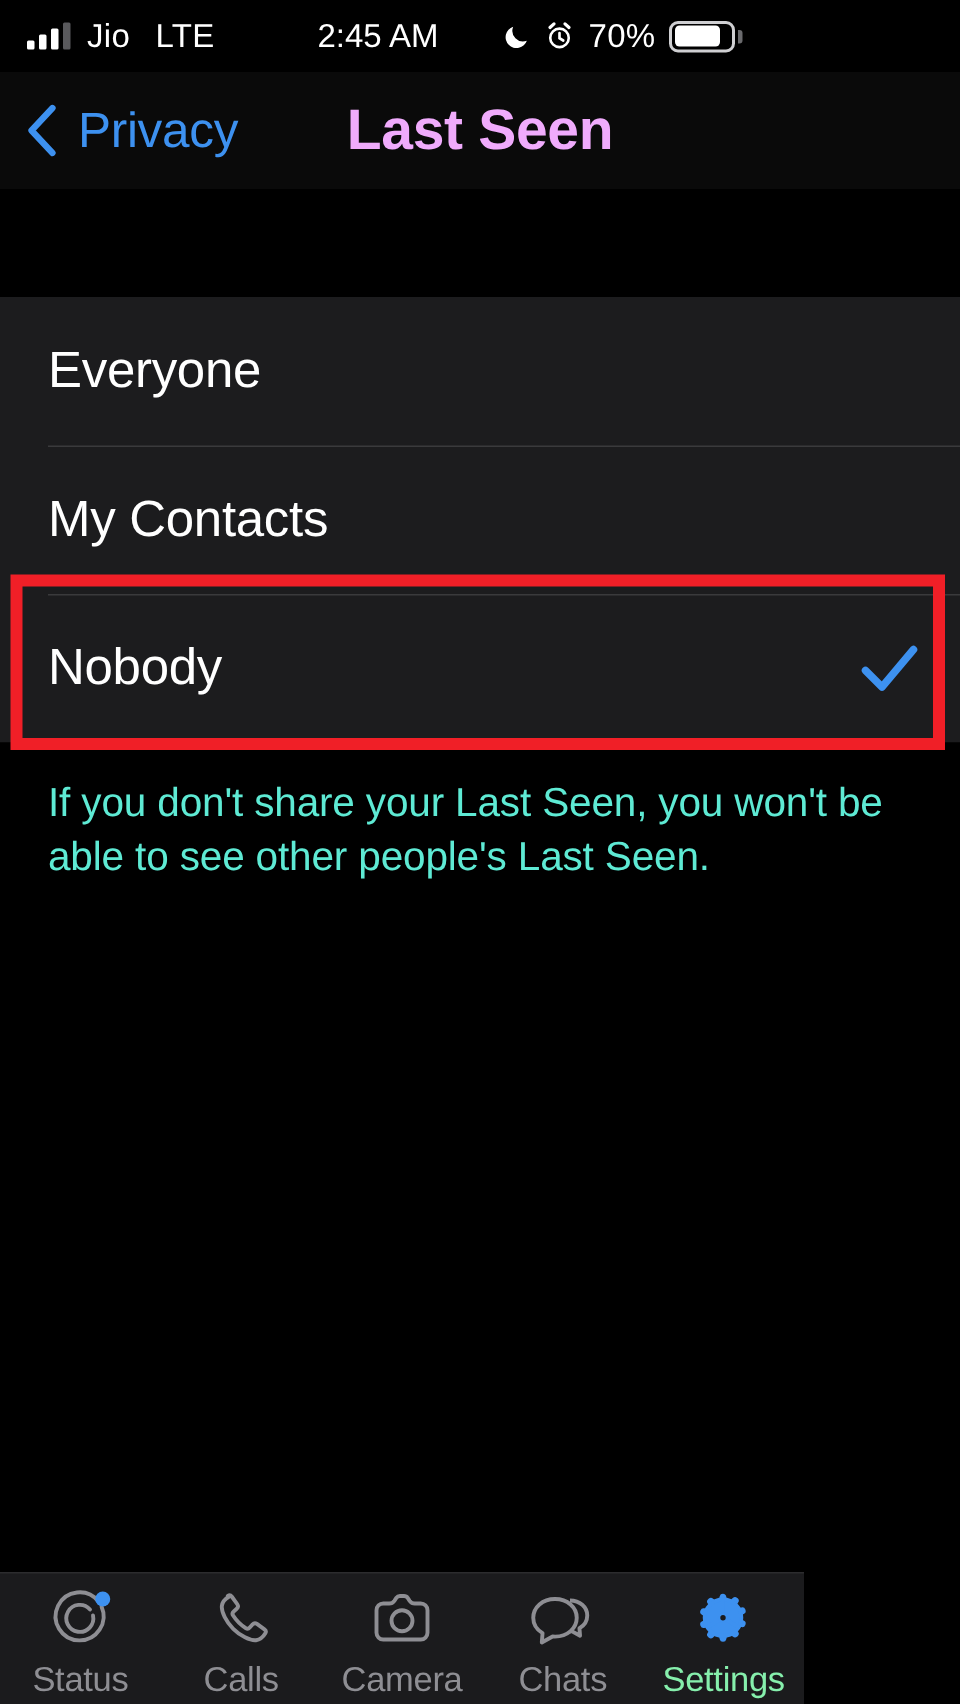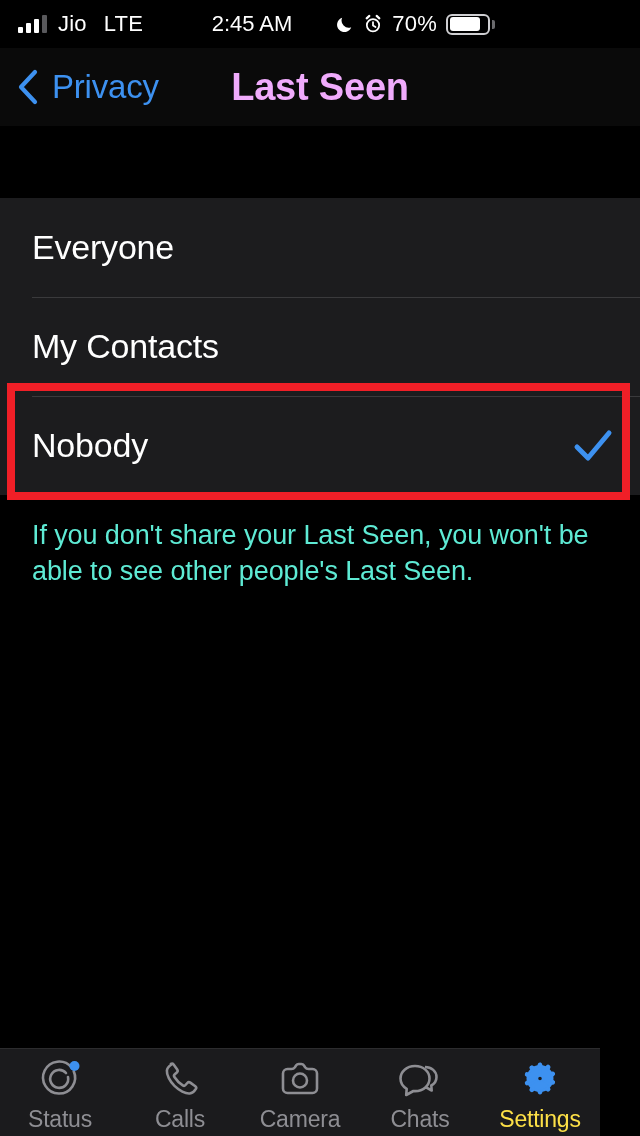--- a/index.html
+++ b/index.html
@@ -116,33 +116,33 @@
     position:absolute;
     left:7px; top:383px; width:623px; height:117px;
     border:8px solid #f01f27;
     pointer-events:none;
     z-index:5;
   }
 
   
   .tabbar {
     position:absolute; left:0; bottom:0;
-    width:600px; height:88px;
+    width:536px; height:88px;
     background:#1b1b1d;
     border-top:1px solid #2c2c2e;
     display:flex; align-items:flex-start;
   }
   .tab {
     flex:1 1 0;
     display:flex; flex-direction:column; align-items:center;
     padding-top:9px; gap:2px; cursor:pointer;
   }
   .tab-ico { width:50px; height:46px; display:block; }
   .tab-label { font-size:23px; color:#8e8e93; letter-spacing:-0.2px; }
-  .tab.active .tab-label { color:#fde047; }
+  .tab.active .tab-label { color:#86efac; }
 </style>
 </head>
 <body>
 
 <div id="screen">
 
   <div class="statusbar">
     <div class="sb-left">
       <span class="signal">
         <i></i>

